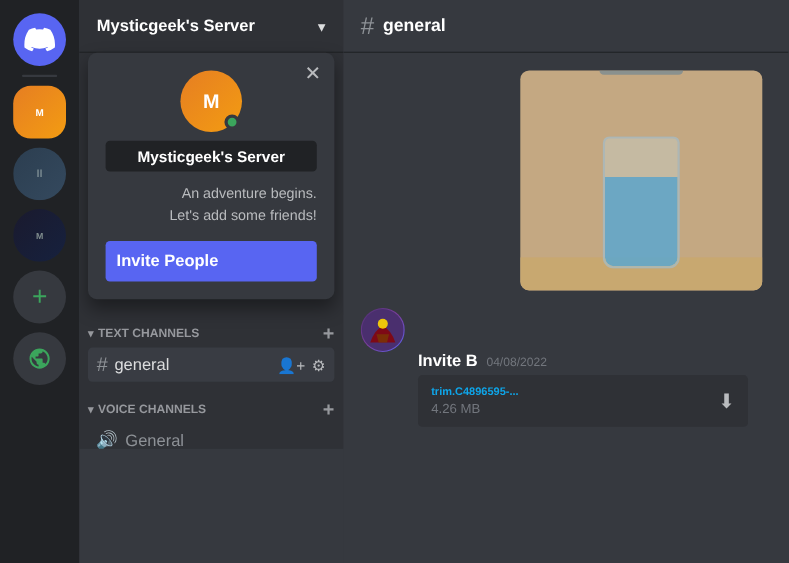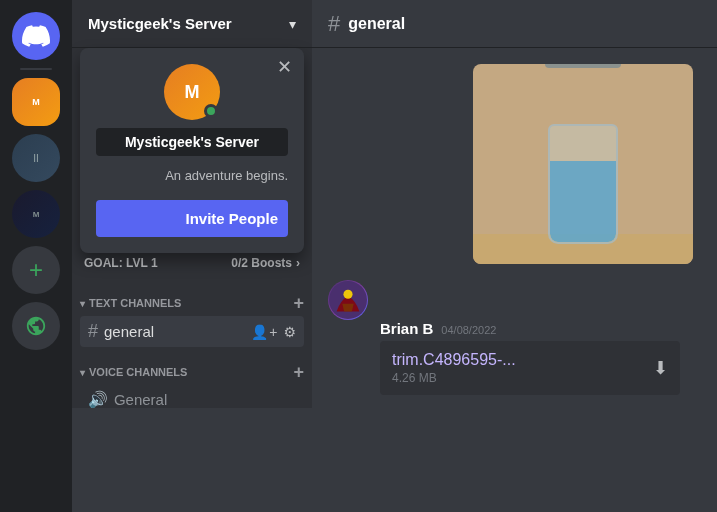--- a/index.html
+++ b/index.html
@@ -181,21 +181,21 @@
       display: block;
       width: 100%;
       background: #5865f2;
       color: white;
       border: none;
       border-radius: 4px;
       padding: 10px;
       font-size: 15px;
       font-weight: 600;
       cursor: pointer;
-      text-align: right;
+      text-align: left;
     }
 
     
     .goal-bar {
       margin-top: 200px;
       padding: 8px 12px;
       display: flex;
       align-items: center;
       justify-content: space-between;
       font-size: 12px;
@@ -428,23 +428,23 @@
       display: flex;
       align-items: center;
       justify-content: space-between;
       max-width: 300px;
     }
     .attachment-info {
       display: flex;
       flex-direction: column;
     }
     .attachment-name {
-      color: #c4b5fd;
-      font-size: 16px;
-      font-weight: 400;
+      color: #0ea5e9;
+      font-size: 10px;
+      font-weight: 700;
     }
     .attachment-size {
       color: #72767d;
       font-size: 12px;
       margin-top: 2px;
     }
     .download-icon {
       color: #b9bbbe;
       font-size: 18px;
       cursor: pointer;
@@ -490,20 +490,21 @@
 
   <div class="popup-card">
     <span class="popup-close">✕</span>
     <div style="position:relative; width:56px; margin:0 auto 8px;">
       <div class="popup-server-icon-inner" style="width:56px;height:56px;border-radius:50%;background:linear-gradient(135deg,#e67e22,#f39c12);display:flex;align-items:center;justify-content:center;font-size:18px;color:white;font-weight:bold;">M</div>
       <div class="online-dot"></div>
     </div>
     <div class="popup-title">Mysticgeek's Server</div>
     <div class="popup-subtitle">
       <span>An adventure begins.</span><br>
+      <span>Let's add some friends!</span>
     </div>
     <button class="invite-btn">Invite People</button>
   </div>
 
   <div class="goal-bar">
     <span>GOAL: LVL 1</span>
     <div class="goal-bar-right">
       <span>0/2 Boosts</span>
       <span>›</span>
     </div>
@@ -567,21 +568,21 @@
           <svg width="38" height="38" viewBox="0 0 100 100">
             <circle cx="50" cy="50" r="50" fill="#4a2f6e"></circle>
             <path d="M20 80 Q30 50 50 40 Q70 50 80 80" fill="#8B0000" opacity="0.8"></path>
             <circle cx="50" cy="35" r="12" fill="#ffd700" opacity="0.9"></circle>
             <path d="M35 60 L65 60 L60 80 L40 80 Z" fill="#7B3F00" opacity="0.7"></path>
           </svg>
         </div>
       </div>
       <div class="message-content">
         <div class="message-header">
-          <span class="message-username">Brian B</span>
+          <span class="message-username">Invite B</span>
           <span class="message-timestamp">04/08/2022</span>
         </div>
         <div class="message-attachment">
           <div class="attachment-info">
             <span class="attachment-name">trim.C4896595-...</span>
             <span class="attachment-size">4.26 MB</span>
           </div>
           <span class="download-icon">⬇</span>
         </div>
       </div>

